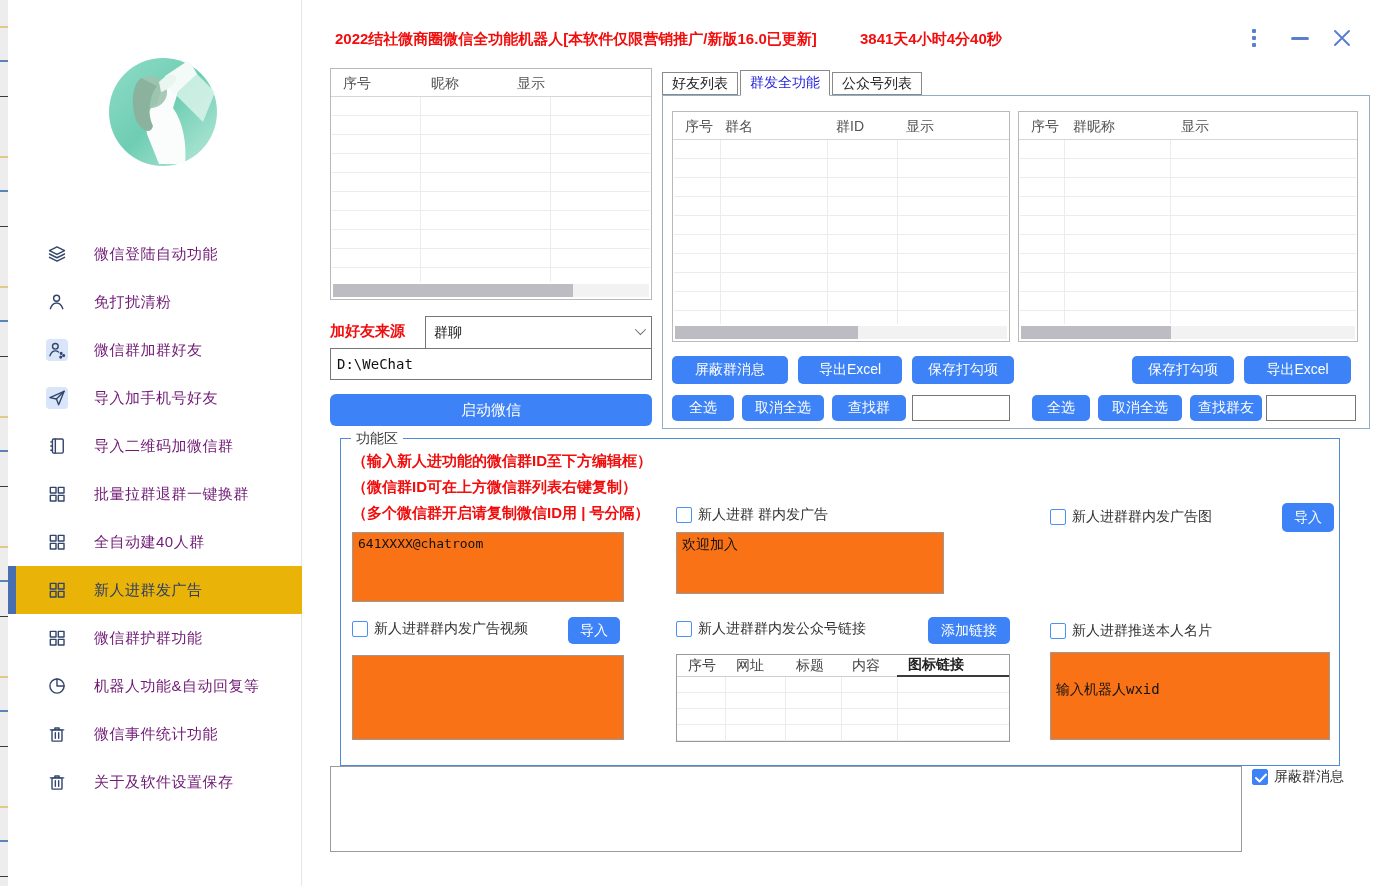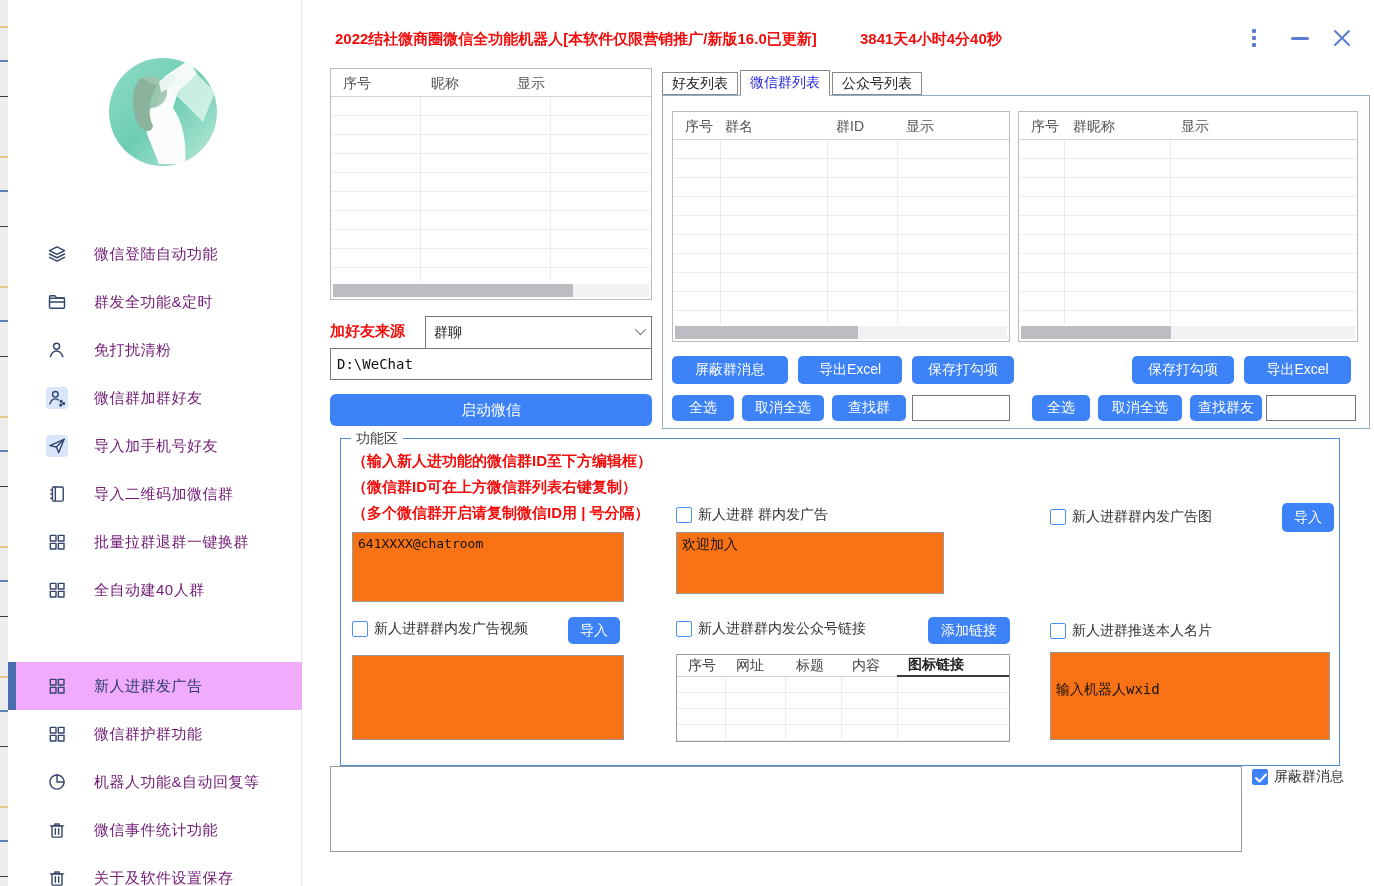--- a/index.html
+++ b/index.html
@@ -11,21 +11,21 @@
     background:repeating-linear-gradient(to bottom,#ededed 0 26px,#e2c98a 26px 28px,#ededed 28px 60px,#5b83b8 60px 62px,#ededed 62px 96px,#3a3a3a 96px 97px,#ededed 97px 130px); }
 
   
   .sidebar { position:absolute; left:8px; top:0; width:294px; height:886px; background:#fff; border-right:1px solid #e7e7e7; }
   .avatar-wrap { position:absolute; left:99px; top:56px; width:112px; height:112px; border-radius:50%; overflow:hidden; }
   .menu { position:absolute; left:0; top:230px; width:294px; }
   .menu-item { position:relative; display:flex; align-items:center; height:48px; cursor:default; }
   .menu-item .mi-icon { width:22px; height:22px; margin-left:38px; display:flex; align-items:center; justify-content:center; flex:0 0 22px; }
   .menu-item .mi-icon.tint { background:#d9e6fa; border-radius:4px; }
   .menu-item .mi-label { margin-left:26px; font-size:15px; color:#701a75; letter-spacing:.5px; }
-  .menu-item.selected { background:#f0abfc; box-shadow:inset 8px 0 0 #4a6fb0;margin-top:48px; }
+  .menu-item.selected { background:#eab308; box-shadow:inset 8px 0 0 #4a6fb0; }
   .menu-item.selected .mi-label { color:#2c3e66; }
   .mi-icon svg { stroke:#33456b; fill:none; stroke-width:1.7; stroke-linecap:round; stroke-linejoin:round; }
 
   
   .app-title { position:absolute; left:335px; top:30px; font-size:15px; font-weight:bold; color:#f20d0d; }
   .app-uptime { position:absolute; left:860px; top:30px; font-size:15px; font-weight:bold; color:#f20d0d; }
   .winctl { position:absolute; top:24px; width:28px; height:28px; display:flex; align-items:center; justify-content:center; cursor:pointer; }
   .winctl.menu-dots { left:1240px; }
   .winctl.minimize { left:1286px; }
   .winctl.close { left:1328px; }
@@ -115,30 +115,20 @@
         <span class="mi-icon">
           <svg width="20" height="20" viewBox="0 0 24 24">
               <path d="M12 3.5 3 8l9 4.5L21 8 12 3.5z"></path>
               <path d="M3 12l9 4.5L21 12"></path>
               <path d="M3 16l9 4.5L21 16"></path>
             </svg>
         </span>
         <span class="mi-label">微信登陆自动功能</span>
       </div>
 
-      <div class="menu-item">
-        <span class="mi-icon">
-          <svg width="20" height="20" viewBox="0 0 24 24">
-              <path d="M3 7.5V6a1.5 1.5 0 0 1 1.5-1.5h5l2 2.5H21"></path>
-              <rect x="3" y="7.5" width="18" height="12" rx="1.5"></rect>
-              <path d="M3 12h18"></path>
-            </svg>
-        </span>
-        <span class="mi-label">群发全功能&amp;定时</span>
-      </div>
 
       <div class="menu-item">
         <span class="mi-icon">
           <svg width="20" height="20" viewBox="0 0 24 24">
               <circle cx="11.5" cy="7.5" r="3.6"></circle>
               <path d="M4 20c1.6-4.5 4.4-6.8 7.5-6.8S17.4 15.5 19 20"></path>
             </svg>
         </span>
         <span class="mi-label">免打扰清粉</span>
       </div>
@@ -300,21 +290,21 @@
     <span>群聊</span>
     <span class="dd-chevron"></span>
   </div>
 
   <input class="path-input" value="D:\WeChat" style="">
 
   <button class="btn start-btn">启动微信</button>
 
   <div class="tabs">
     <div class="tab">好友列表</div>
-    <div class="tab active">微信群列表</div>
+    <div class="tab active">群发全功能</div>
     <div class="tab">公众号列表</div>
   </div>
 
   <div class="tabpanel"></div>
 
   <div class="ltable" style="left:672px; top:111px; width:338px; height:231px;">
     <div class="thead">
       <span class="th" style="left:12px">序号</span>
       <span class="th" style="left:52px">群名</span>
       <span class="th" style="left:163px">群ID</span>

